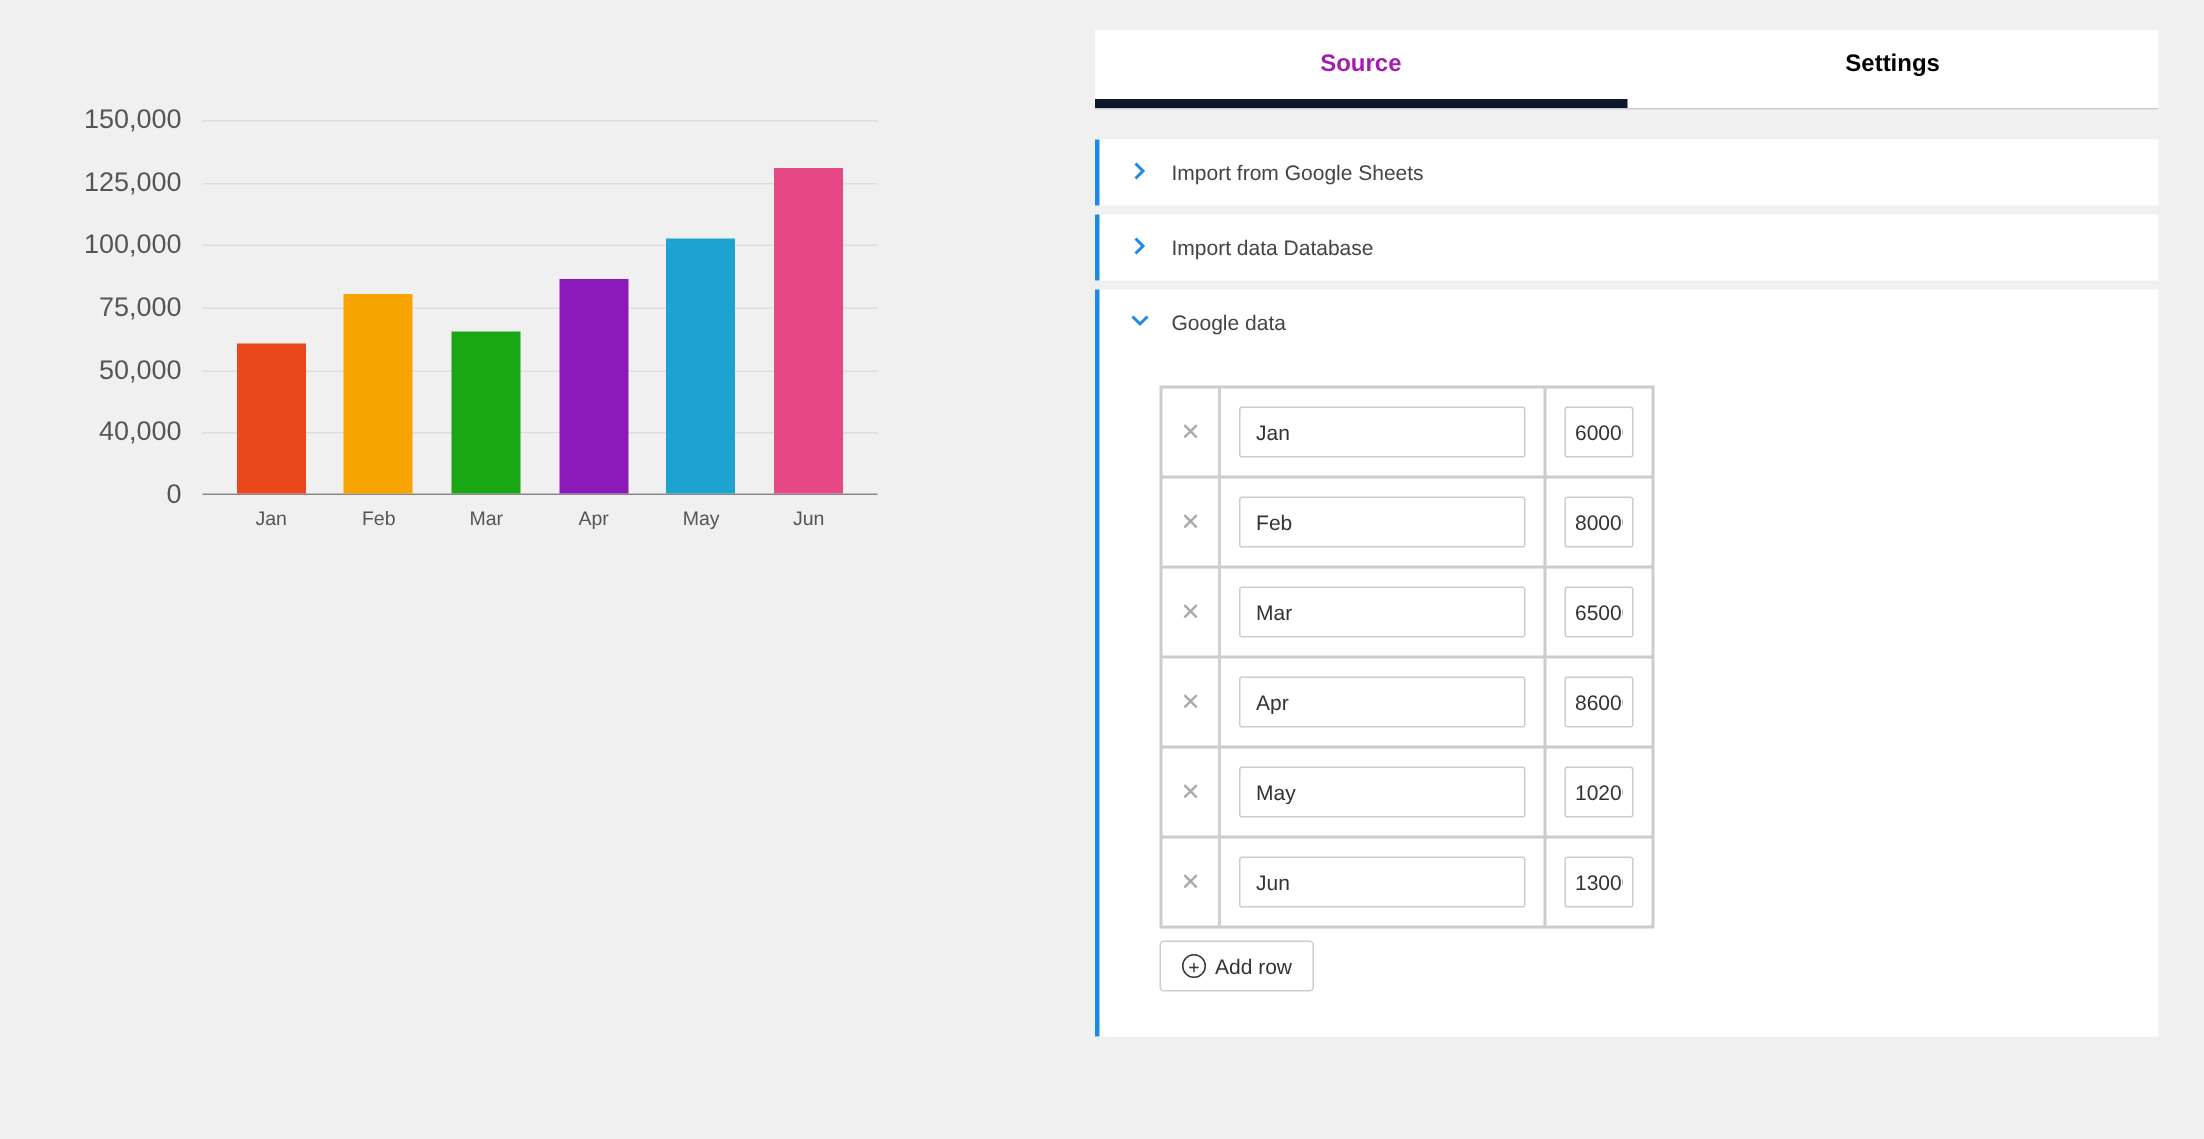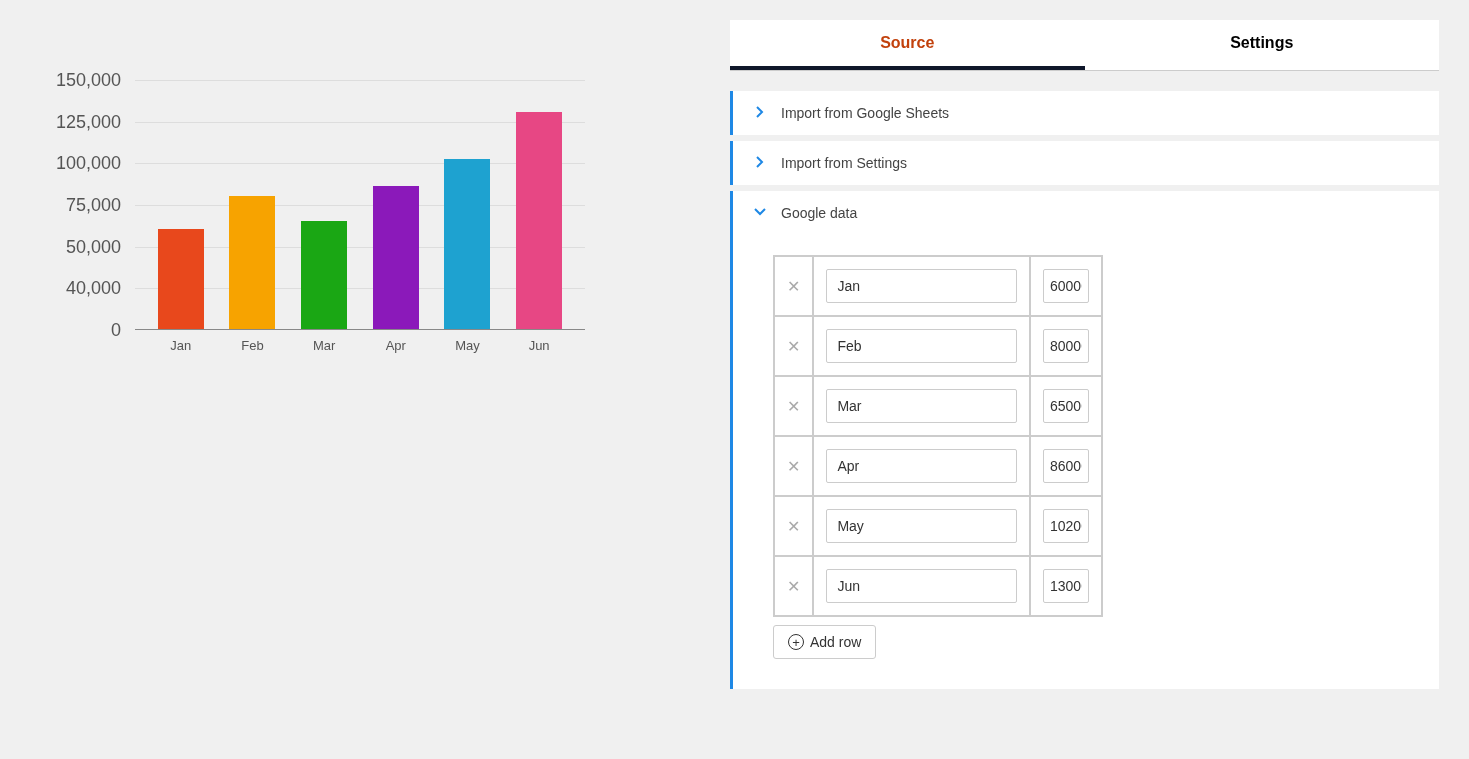--- a/index.html
+++ b/index.html
@@ -90,21 +90,21 @@
       border-bottom: 1px solid #ccc;
     }
     .tab {
       flex: 1;
       text-align: center;
       padding: 14px 0;
       font-size: 16px;
       font-weight: 600;
       cursor: pointer;
     }
-    .tab.active { color: #c2410c; border-bottom: 4px solid #0f172a; }
+    .tab.active { color: #a21caf; border-bottom: 6px solid #0f172a; }
     .tab.inactive { color: #000000; }
     .accordion { margin-top: 20px; }
     .acc-item {
       background: #fff;
       border-left: 3px solid #1e88e5;
       margin-bottom: 6px;
     }
     .acc-header {
       display: flex;
       align-items: flex-start;
@@ -261,21 +261,21 @@
       </div>
     </div>
 
     <div class="acc-item">
       <div class="acc-header">
         <span class="chevron">
           <svg width="8" height="12" viewBox="0 0 8 12">
               <path d="M1 1 L6 6 L1 11" stroke="#1e88e5" stroke-width="2" fill="none"></path>
             </svg>
         </span>
-        <span>Import from Settings</span>
+        <span>Import data Database</span>
       </div>
     </div>
 
     <div class="acc-item">
       <div class="acc-header">
         <span class="chevron">
           <svg width="12" height="8" viewBox="0 0 12 8">
               <path d="M1 1 L6 6 L11 1" stroke="#1e88e5" stroke-width="2" fill="none"></path>
             </svg>
         </span>

